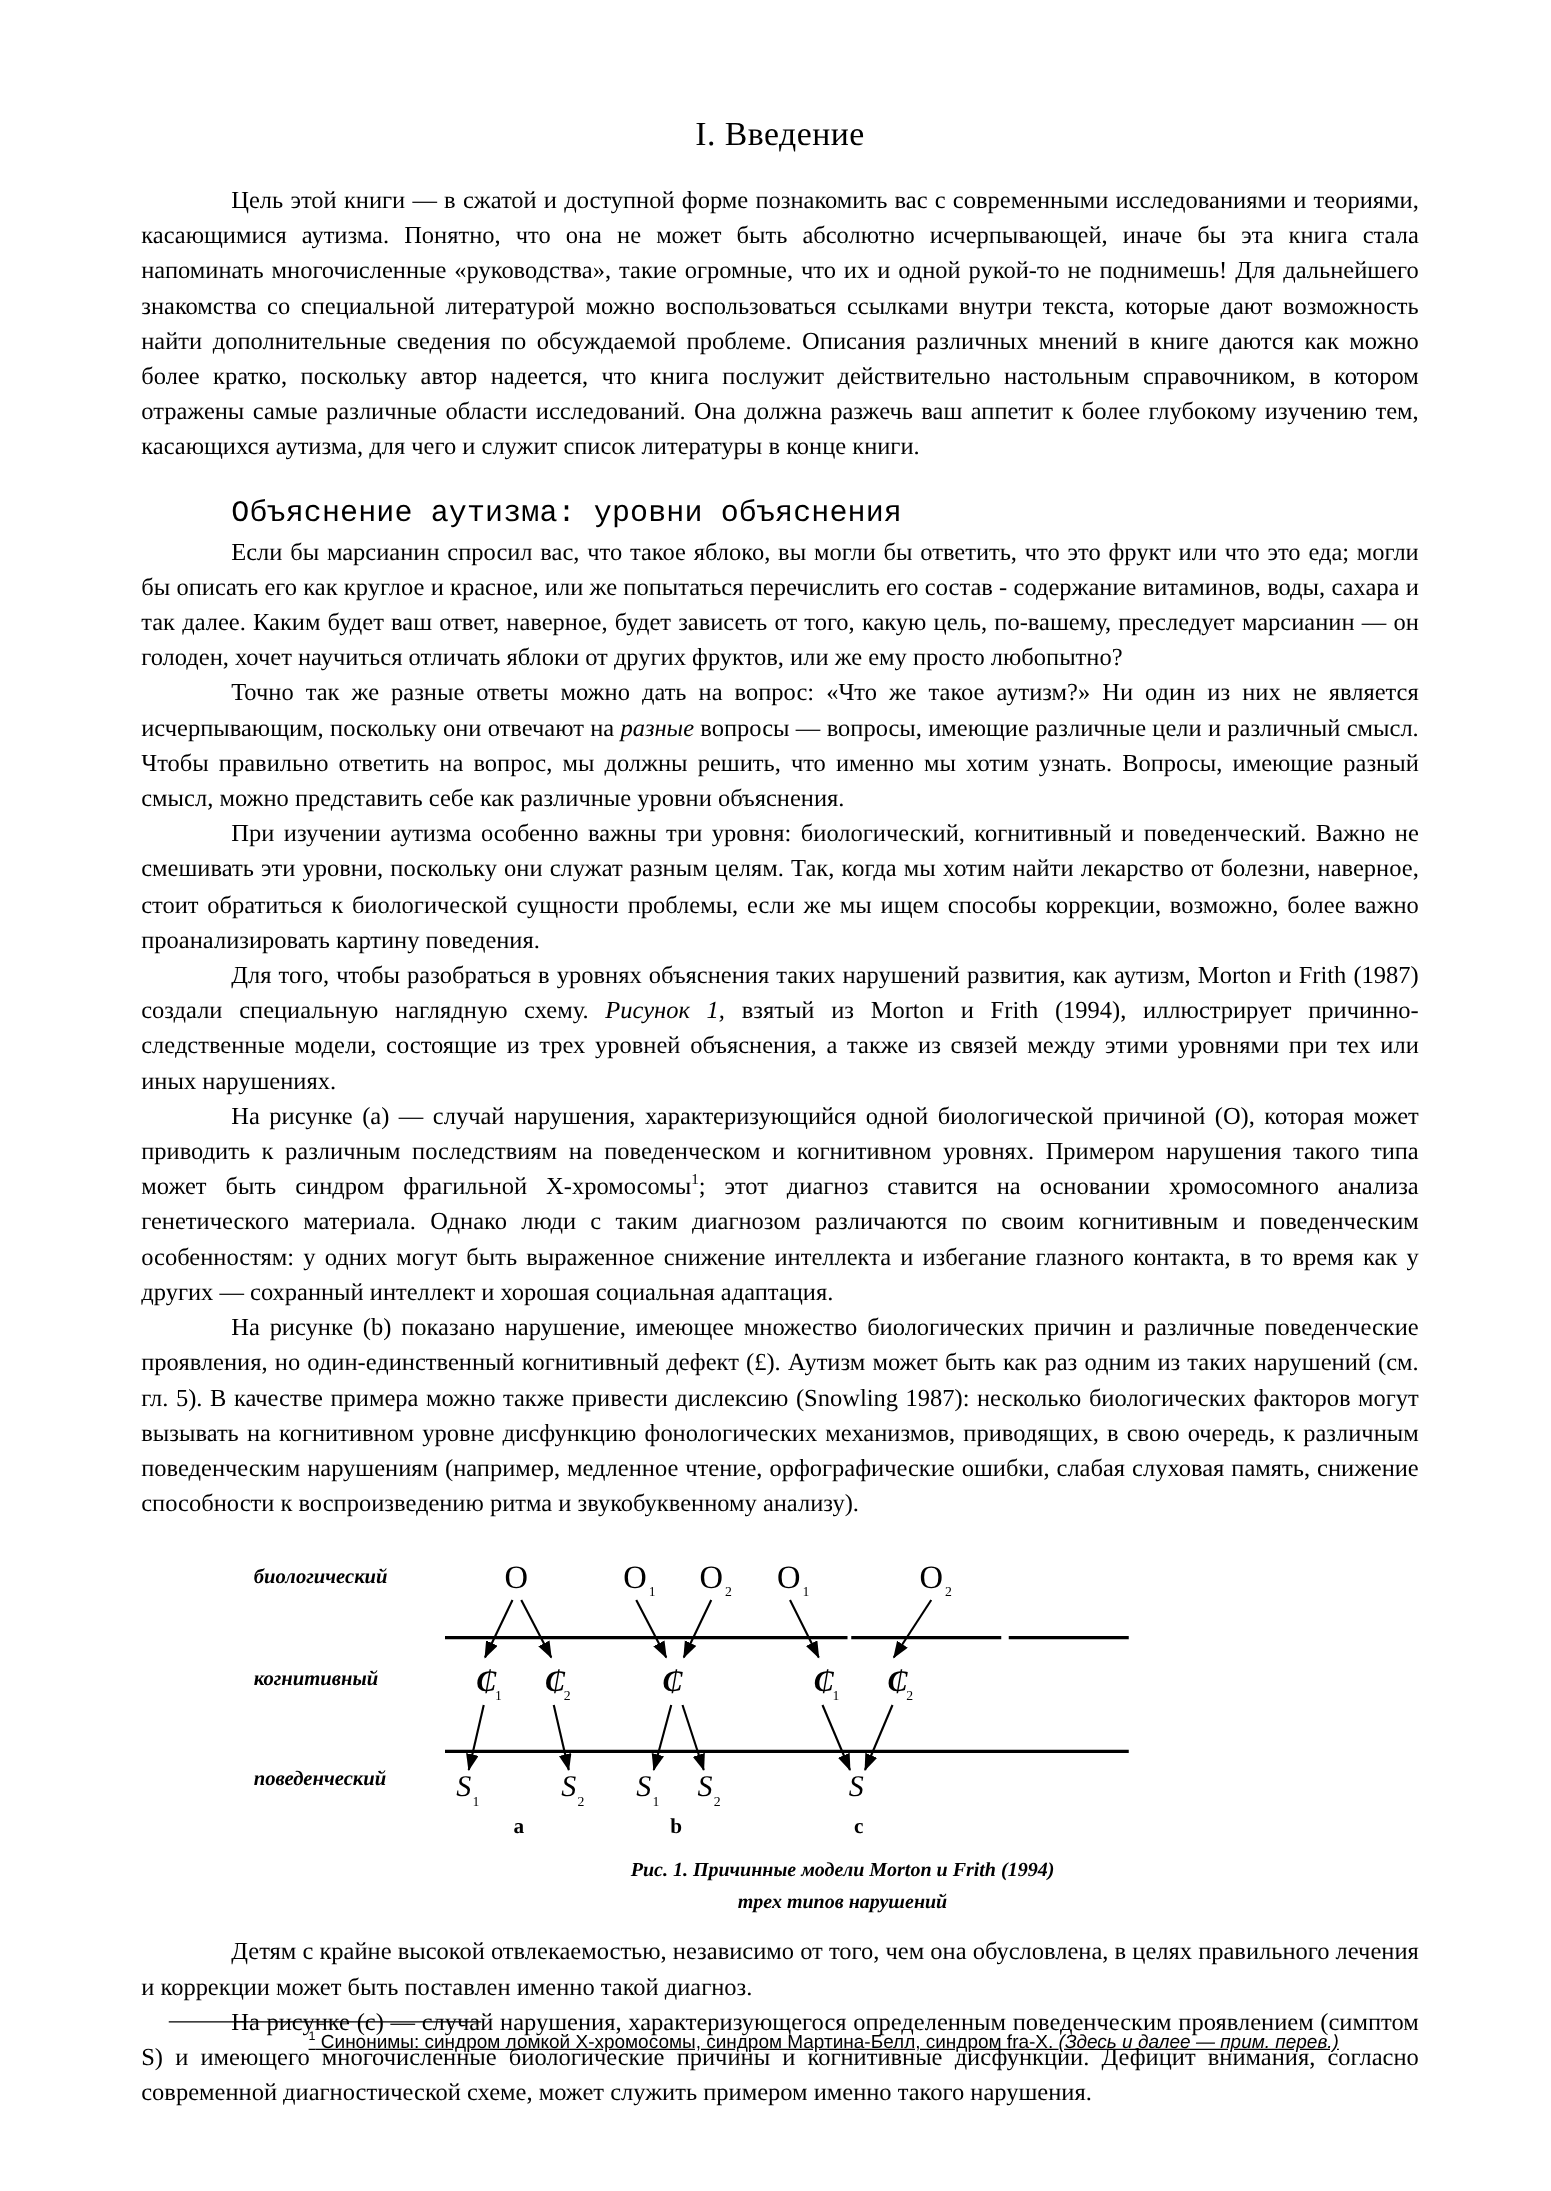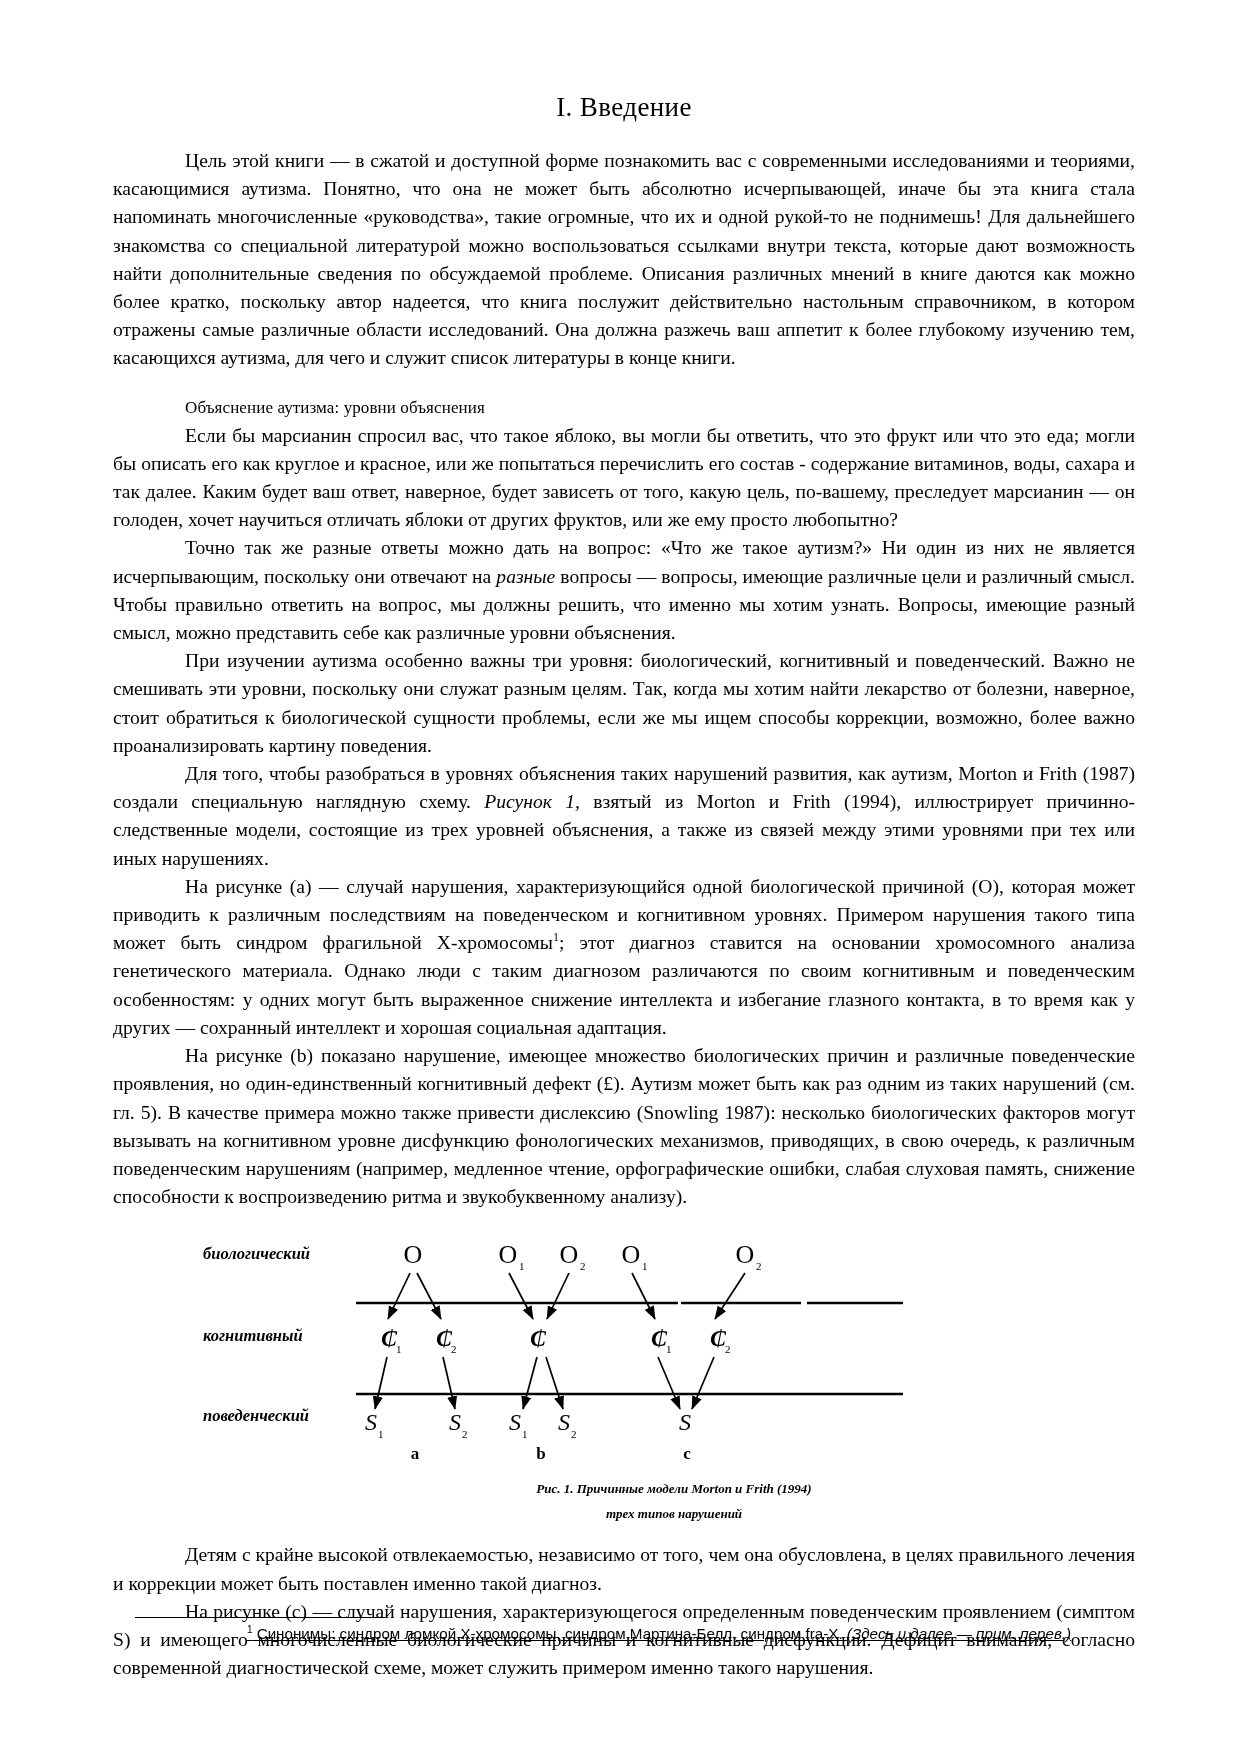--- a/index.html
+++ b/index.html
@@ -42,22 +42,22 @@
     text-align: justify;
     text-justify: inter-word;
     margin: 0;
     text-indent: 72px;
     hyphens: none;
   }
   p.first-par {
     margin-top: 24px;
   }
   h2.section-head {
-    font-family: Liberation Serif, serif;
-    font-size: 17px;
+    font-family: Liberation Mono, monospace;
+    font-size: 24px;
     font-weight: normal;
     margin: 0;
     padding-left: 72px;
     padding-top: 25px;
     padding-bottom: 4px;
     letter-spacing: 0.1px;
   }
   i, .ital { font-style: italic; }
   sup.fn-ref {
     font-size: 12px;
@@ -72,21 +72,21 @@
     height: 300px;
   }
   .figure-svg-wrap {
     position: relative;
     left: 90px;
     width: 790px;
   }
   .fig-caption {
     font-family: "Liberation Serif", "DejaVu Serif", serif;
     font-style: italic;
-    font-size: 13px;
+    font-size: 16px;
     line-height: 25px;
     text-align: center;
     margin: 0;
     padding-left: 100px;
     padding-top: 6px;
     font-weight: bold;
   }
   .fig-caption .cap-line2 { display: block; }
 
   

